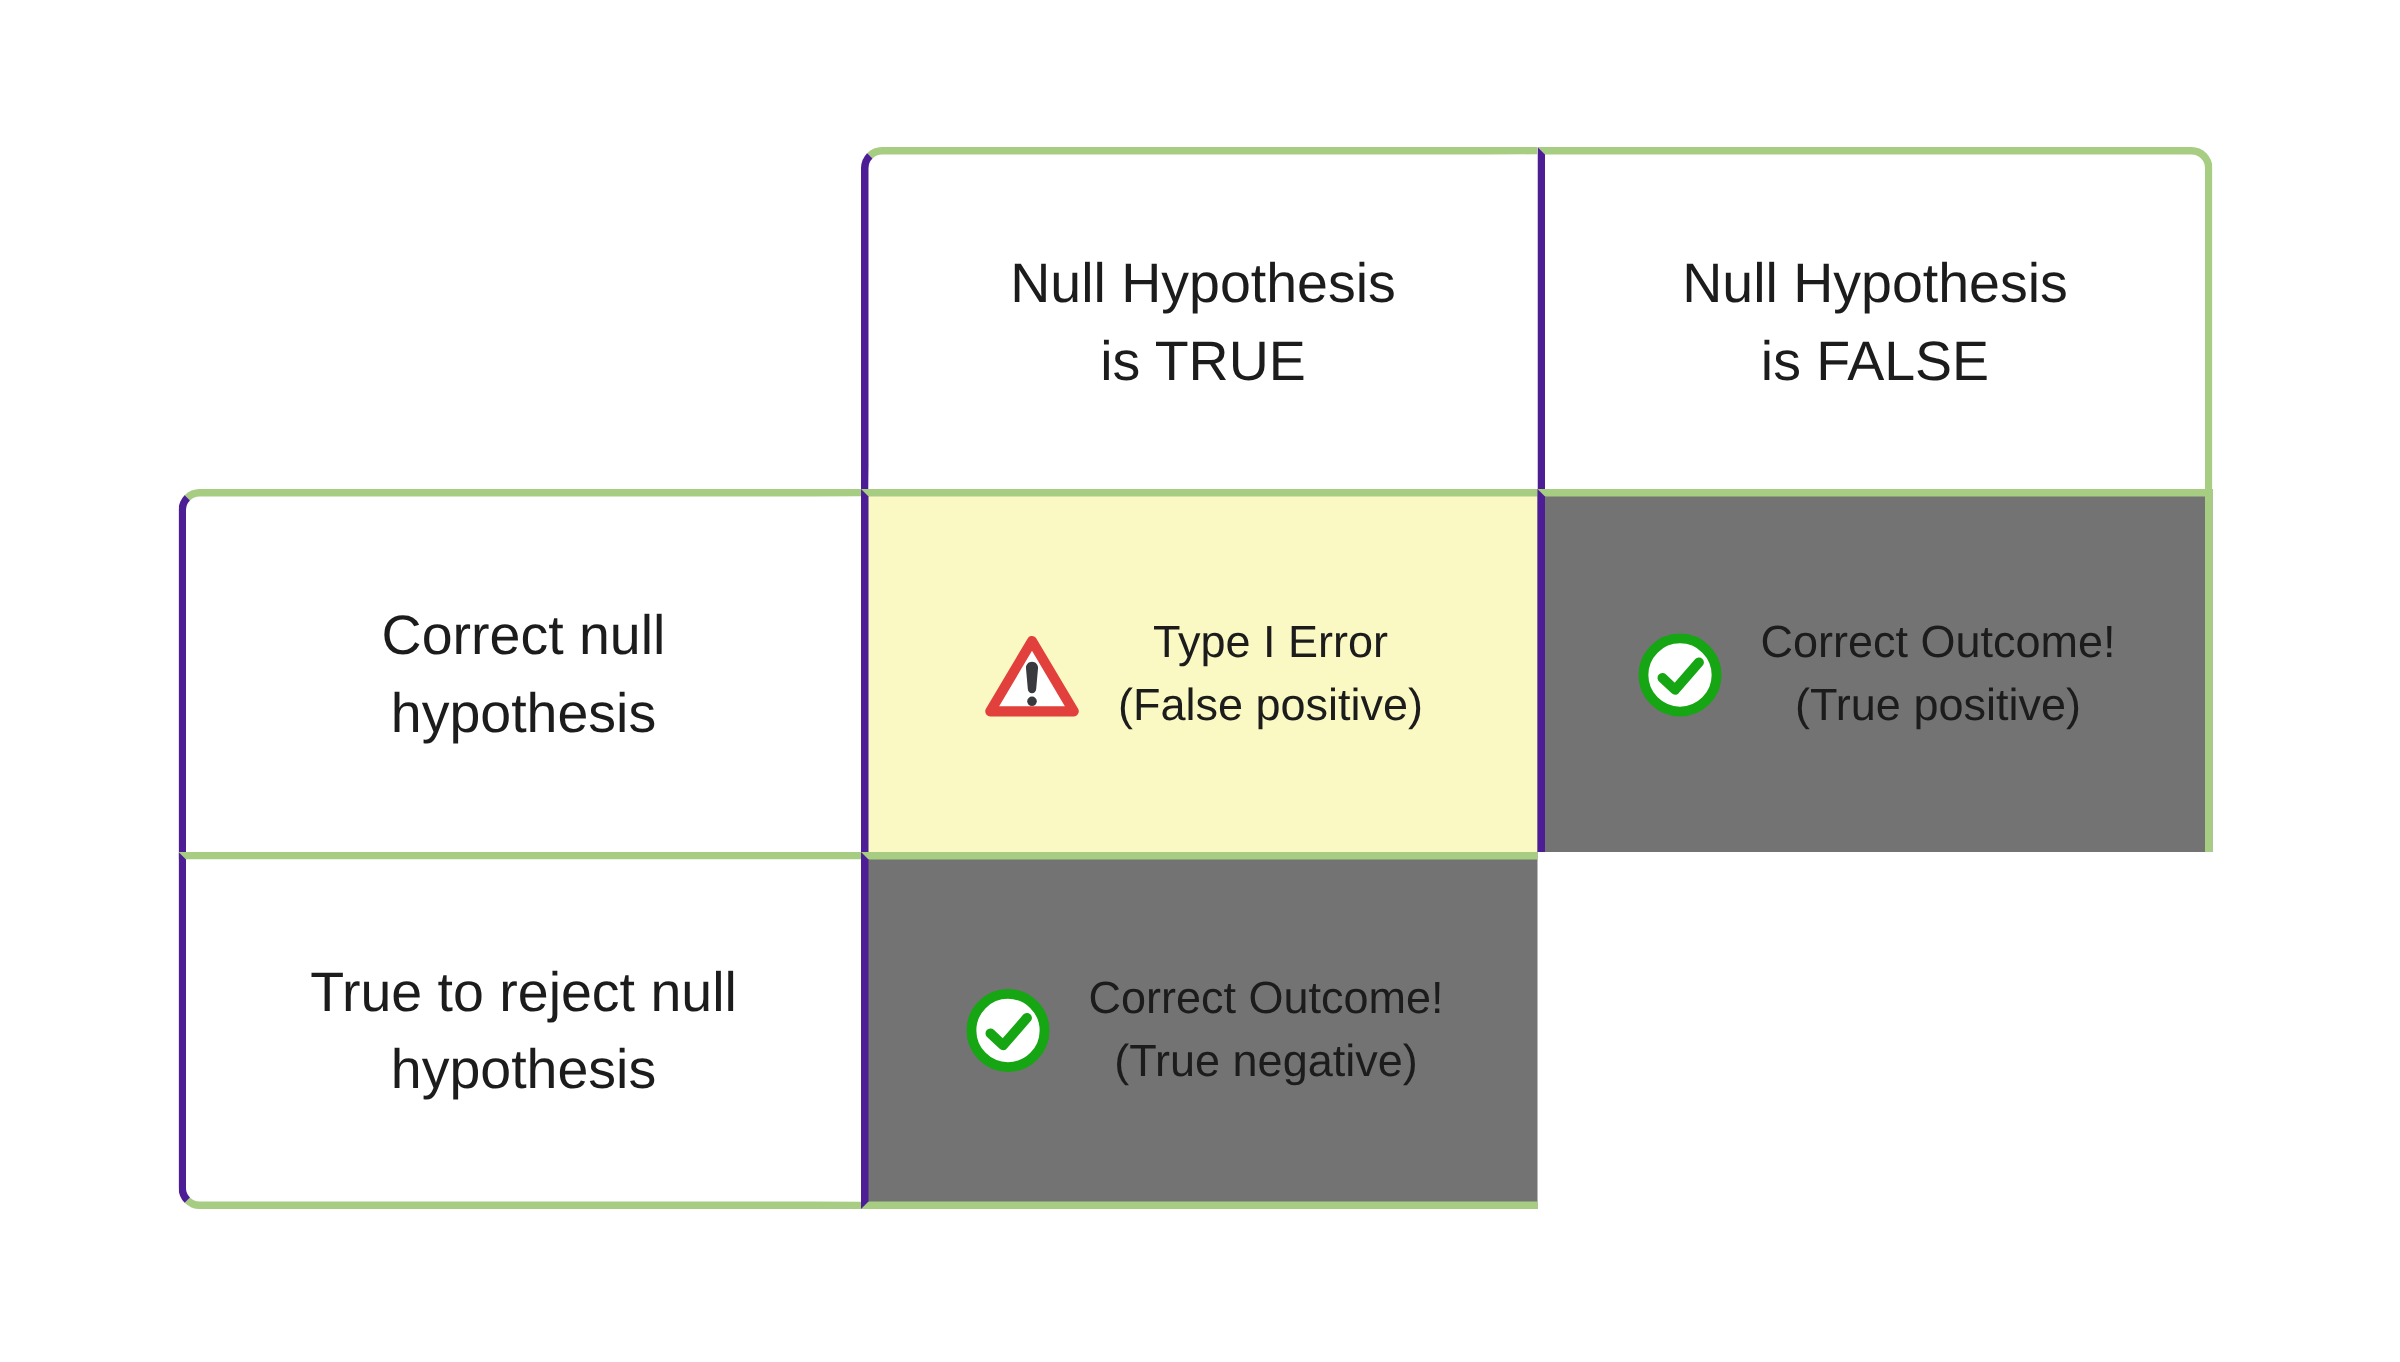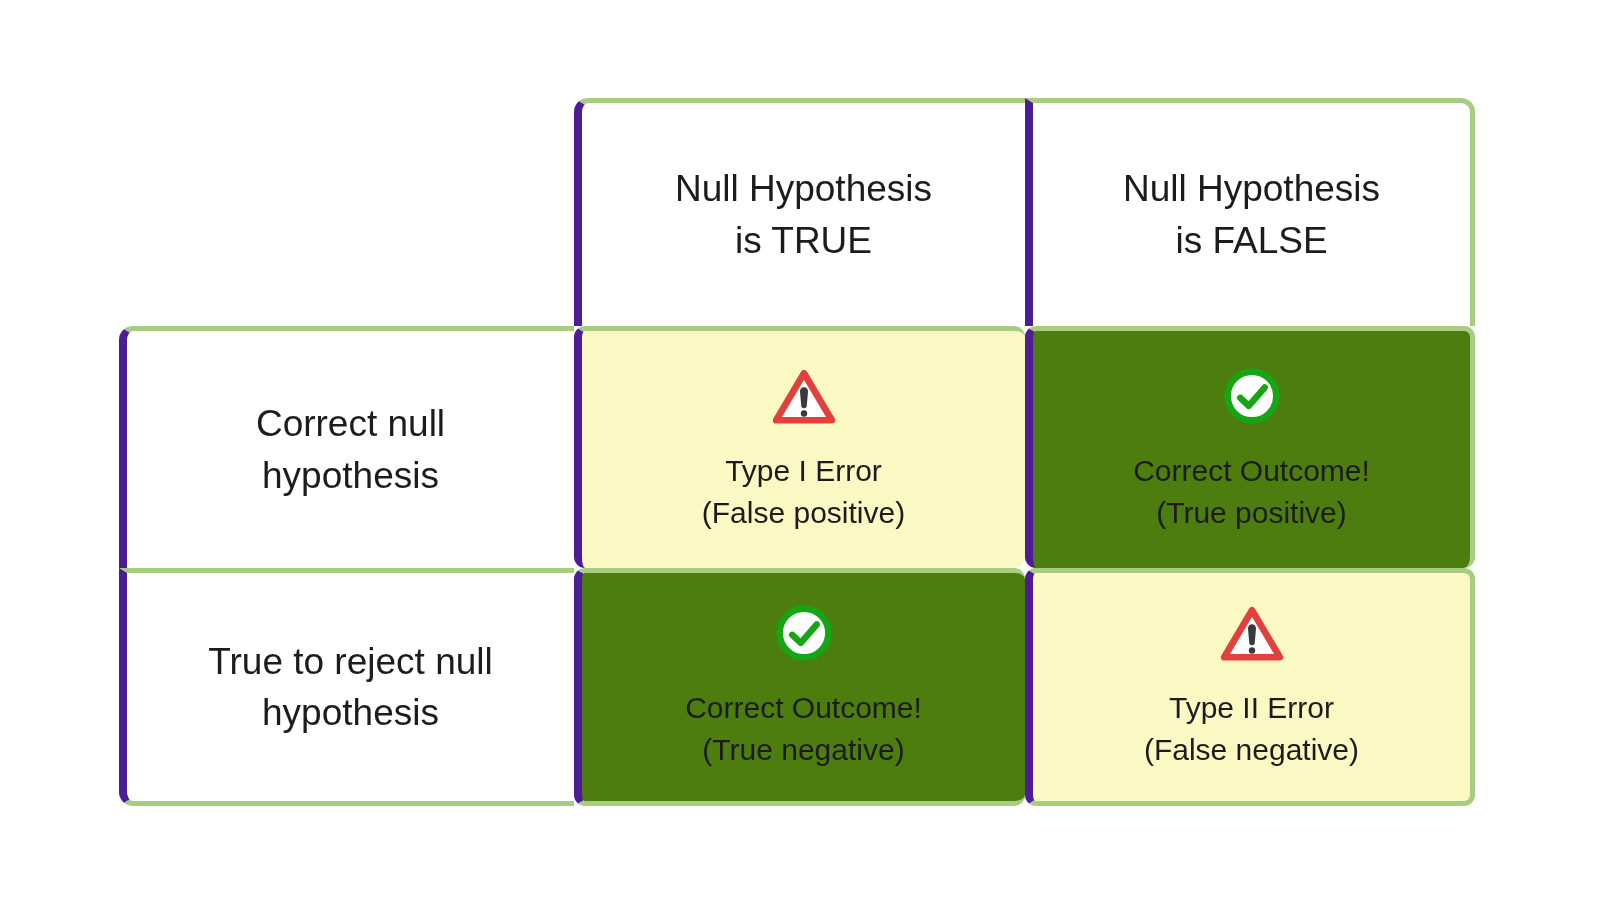--- a/index.html
+++ b/index.html
@@ -31,46 +31,45 @@
   .cell {
     display: flex;
     align-items: center;
     justify-content: center;
     text-align: center;
     background: #ffffff;
   }
 
   
   .bt { border-top: 5px solid #a6cd82; }
-  .bl { border-left: 8px solid #4c1d95; }
+  .bl { border-left: 5px solid #4c1d95; }
   .br { border-right: 5px solid #a6cd82; }
   .bb { border-bottom: 5px solid #a6cd82; }
 
   .rtl { border-top-left-radius: 14px; }
   .rtr { border-top-right-radius: 14px; }
   .rbl { border-bottom-left-radius: 14px; }
   .rbr { border-bottom-right-radius: 14px; }
 
   .empty-cell { background: transparent; }
 
   .header-cell {
     font-size: 37px;
     line-height: 1.38;
     white-space: pre-line;
   }
 
   .data-cell {
-    flex-direction: column;
+    flex-direction: row;
     gap: 24px;
     font-size: 30px;
     line-height: 1.4;
-    border-radius: 11px;
   }
   .data-cell.error   { background: #fbf9c3; }
-  .data-cell.correct { background: #4d7c0f; }
+  .data-cell.correct { background: #737373; }
 
   .cell-label { white-space: pre-line; }
 
   .icon-wrap {
     display: flex;
     align-items: center;
     justify-content: center;
     flex: 0 0 auto;
   }
   .icon-wrap svg { display: block; }
@@ -129,25 +128,14 @@
     <span class="icon-wrap">
       <svg width="60" height="60" viewBox="0 0 64 64">
         <circle cx="32" cy="32" r="26" fill="#ffffff" stroke="#16a513" stroke-width="7"></circle>
         <path d="M19.5 34 L28.5 42.5 L45.5 23" fill="none" stroke="#16a513" stroke-width="7" stroke-linecap="round" stroke-linejoin="round"></path>
       </svg>
     </span>
     <span class="cell-label">Correct Outcome!
 (True negative)</span>
   </div>
 
-  <div class="cell data-cell error bt bl br bb rbr">
-    <span class="icon-wrap">
-      <svg width="66" height="60" viewBox="0 0 64 58">
-        <path d="M32 7 L59 52.5 H5 Z" fill="#ffffff" stroke="#e2403c" stroke-width="6.5" stroke-linejoin="round"></path>
-        <path d="M32 20.5 c2.3 0 4.1 1.9 3.9 4.2 l-1.2 13.4 a2.7 2.7 0 0 1 -5.4 0 l-1.2 -13.4 c-0.2 -2.3 1.6 -4.2 3.9 -4.2 Z" fill="#3a3a3e"></path>
-        <circle cx="32" cy="46" r="3.1" fill="#3a3a3e"></circle>
-      </svg>
-    </span>
-    <span class="cell-label">Type II Error
-(False negative)</span>
-  </div>
 
 </div>
 
 </body></html>

